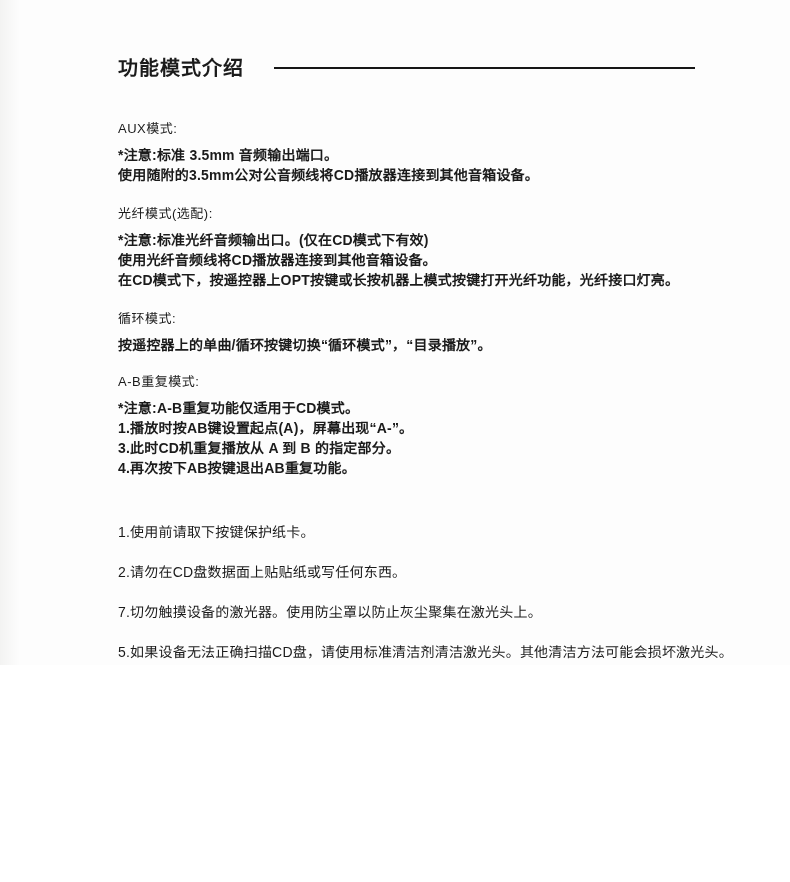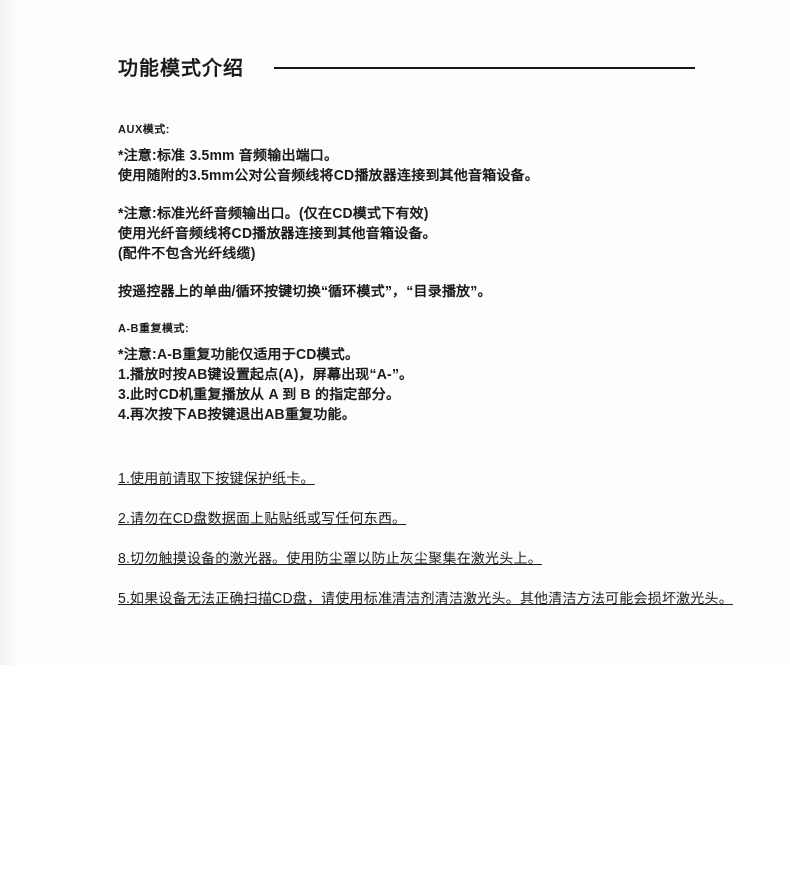--- a/index.html
+++ b/index.html
@@ -36,23 +36,23 @@
     height: 2px;
     background: #161616;
     margin-right: 65px;
   }
   .intro-header { margin-bottom: 38px; }
   .intro-header .rule { margin-left: 30px; }
   .notice-header .rule { margin-left: 14px; }
 
   .mode-section h2 {
     margin: 0 0 5px 0;
-    font-size: 11px;
+    font-size: 13px;
     line-height: 22px;
-    font-weight: 700;
+    font-weight: 400;
     letter-spacing: 0.5px;
   }
   .mode-section p {
     margin: 0;
     font-size: 14px;
     line-height: 20px;
     font-weight: 700;
     letter-spacing: 0.2px;
   }
   .sec-aux     { margin-bottom: 18px; }
@@ -65,58 +65,59 @@
     margin: 34px 0 0 0;
     padding: 0;
   }
   .notice-list li {
     margin: 0 0 20px 0;
     font-size: 14px;
     line-height: 20px;
     font-weight: 400;
     letter-spacing: 0.2px;
     white-space: nowrap;
-    text-decoration: underline;
   }
 </style>
 </head>
 <body>
 
 <div class="page">
 
   <header class="rule-header intro-header">
     <h1>功能模式介绍</h1>
     <div class="rule"></div>
   </header>
 
   <section class="mode-section sec-aux">
     <h2>AUX模式:</h2>
     <p>*注意:标准 3.5mm 音频输出端口。</p>
     <p>使用随附的3.5mm公对公音频线将CD播放器连接到其他音箱设备。</p>
   </section>
 
   <section class="mode-section sec-optical">
+    <h2>光纤模式(选配):</h2>
     <p>*注意:标准光纤音频输出口。(仅在CD模式下有效)</p>
     <p>使用光纤音频线将CD播放器连接到其他音箱设备。</p>
-    <p>(配件不包含光纤线缆)</p>
+    <p>在CD模式下，按遥控器上OPT按键或长按机器上模式按键打开光纤功能，光纤接口灯亮。</p>
   </section>
 
   <section class="mode-section sec-loop">
+    <h2>循环模式:</h2>
     <p>按遥控器上的单曲/循环按键切换“循环模式”，“目录播放”。</p>
   </section>
 
   <section class="mode-section sec-ab">
     <h2>A-B重复模式:</h2>
     <p>*注意:A-B重复功能仅适用于CD模式。</p>
     <p>1.播放时按AB键设置起点(A)，屏幕出现“A-”。</p>
     <p>3.此时CD机重复播放从 A 到 B 的指定部分。</p>
     <p>4.再次按下AB按键退出AB重复功能。</p>
   </section>
 
 
   <ol class="notice-list">
     <li>1.使用前请取下按键保护纸卡。</li>
     <li>2.请勿在CD盘数据面上贴贴纸或写任何东西。</li>
-    <li>8.切勿触摸设备的激光器。使用防尘罩以防止灰尘聚集在激光头上。</li>
+    <li>7.切勿触摸设备的激光器。使用防尘罩以防止灰尘聚集在激光头上。</li>
     <li>5.如果设备无法正确扫描CD盘，请使用标准清洁剂清洁激光头。其他清洁方法可能会损坏激光头。</li>
   </ol>
 
 </div>
 
 </body></html>

